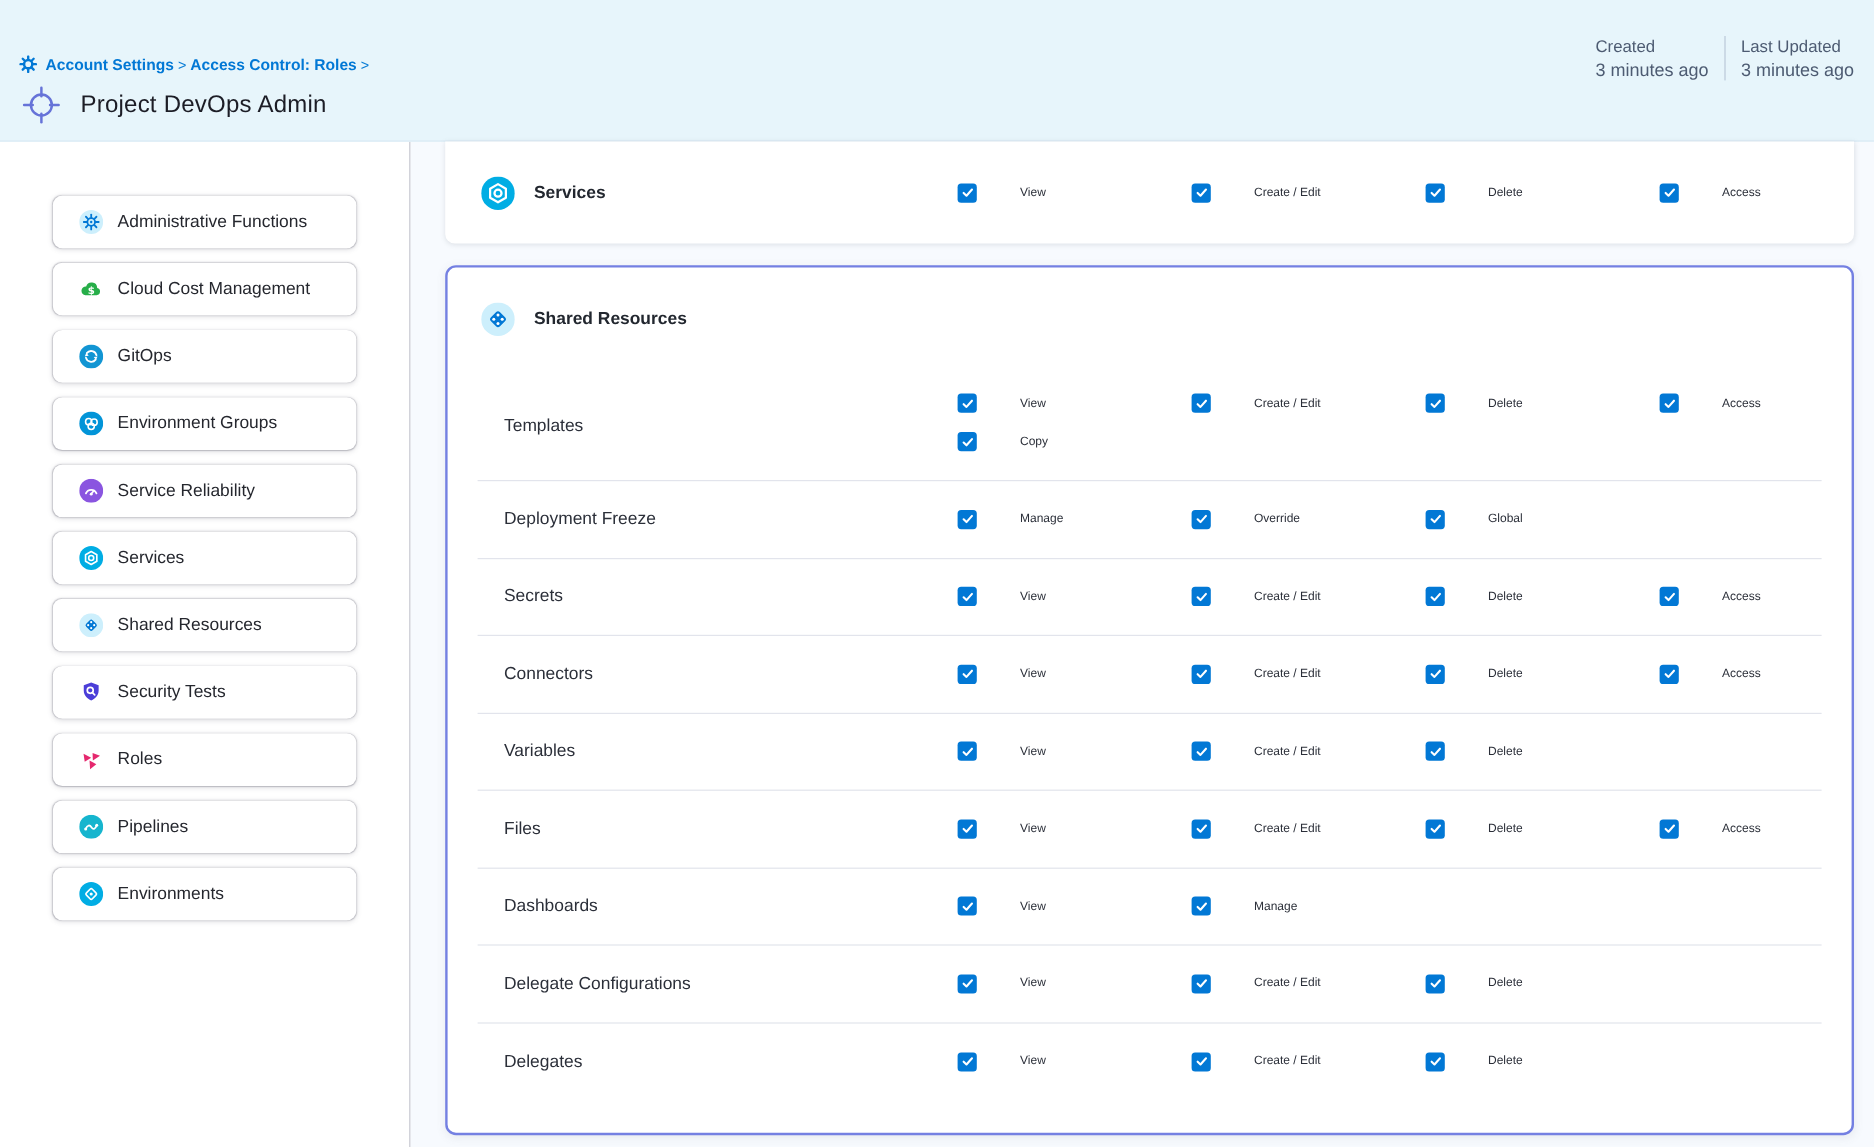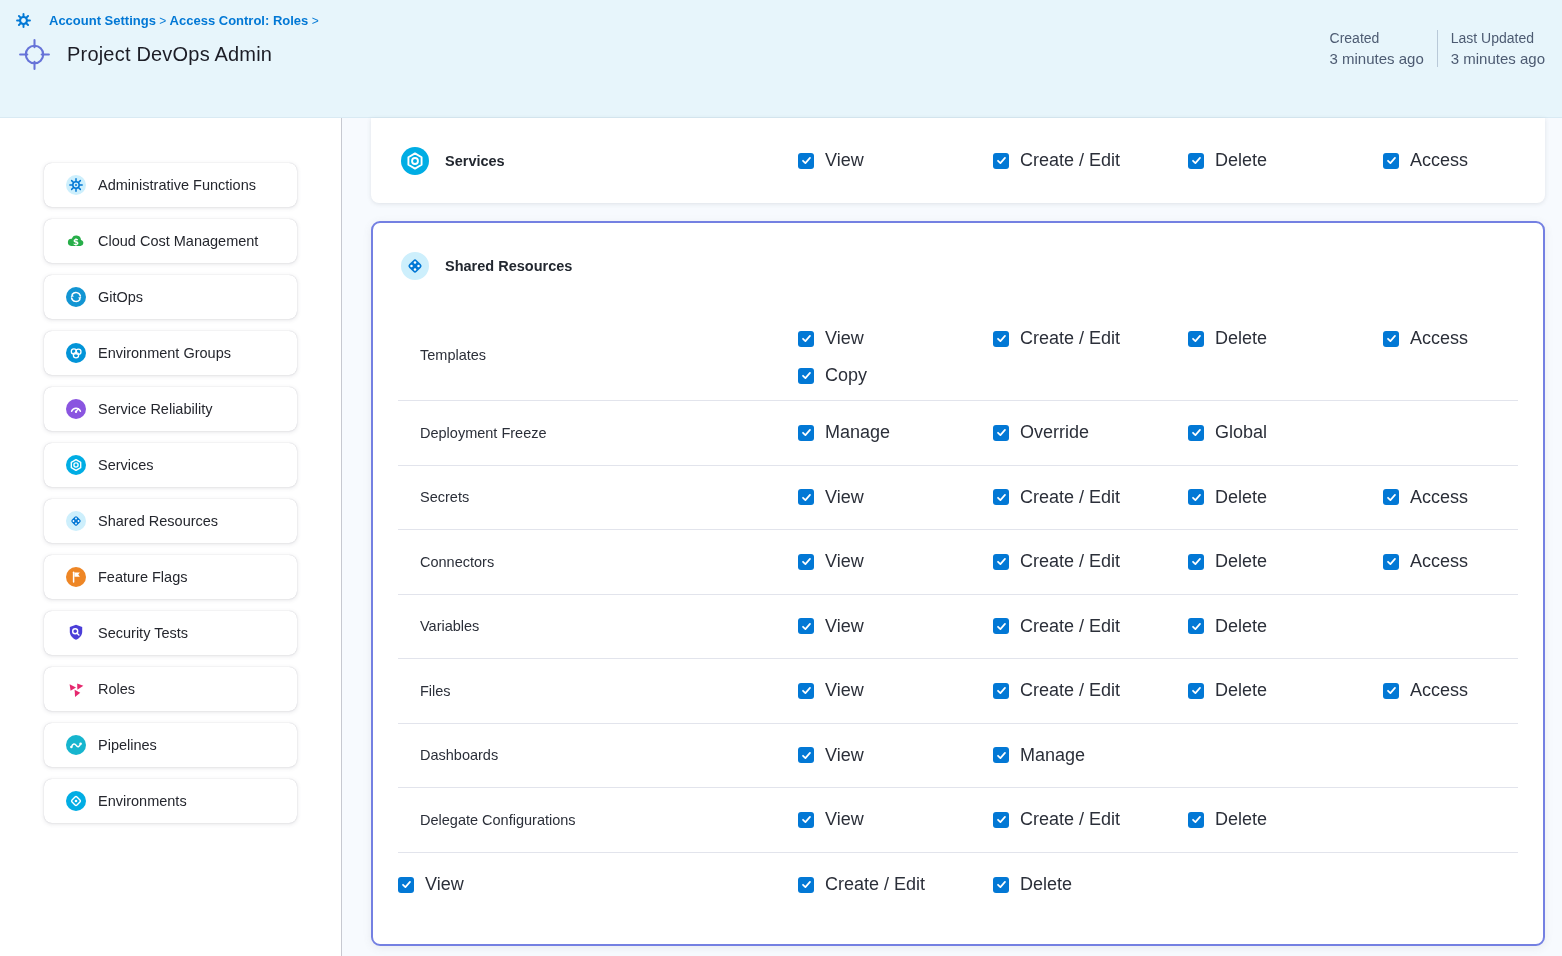--- a/index.html
+++ b/index.html
@@ -1,21 +1,21 @@
 <!DOCTYPE html>
 <html><head>
 <meta charset="utf-8">
 <style>
   * { margin:0; padding:0; box-sizing:border-box; }
   html,body { width:1562px; height:956px; overflow:hidden; }
   body { font-family:"Liberation Sans","DejaVu Sans",sans-serif; background:#f7fafe; color:#22272f; }
 
   
   .hdr { position:relative; height:118px; background:#e7f5fb; border-bottom:1px solid #d9eaf3; padding:12px 0 0 16px; }
-  .breadcrumb { display:flex; align-items:center; gap:18px; font-size:13px; font-weight:600; color:#0278d5; height:17px; }
+  .breadcrumb { display:flex; align-items:center; gap:7px; font-size:13px; font-weight:600; color:#0278d5; height:17px;margin-top:33px; }
   .bc-gear { width:15px; height:15px; display:inline-flex; }
   .bc-gear svg { width:100%; height:100%; }
   .bc-link { cursor:pointer; }
   .bc-sep { font-weight:400; font-size:12px; color:#0a7dd6; }
   .title-row { display:flex; align-items:center; gap:14px; margin-top:7px; }
   .target-icon { width:37px; height:37px; display:inline-flex; }
   .page-title { font-size:20px; font-weight:500; color:#1c1d26; letter-spacing:.2px; }
   .meta { position:absolute; top:30px; right:17px; display:flex; }
   .meta-col { padding-right:13px; }
   .meta-col.second { border-left:1px solid #b9c9d8; padding-left:13px; padding-right:0; }
@@ -57,21 +57,21 @@
   .label-cell { padding-left:22px; font-size:14.5px; color:#2b2f39; }
   .perm-cell { display:flex; flex-direction:column; gap:16px; align-items:flex-start; }
   .row.multi { height:92px; }
   .row.multi .perm-cell { align-self:start; padding-top:19px; }
   .row.multi .label-cell { align-self:center; }
 
   .perm { display:inline-flex; align-items:center; gap:11px; cursor:pointer; }
   .cb { width:16px; height:16px; border-radius:3px; background:#0278d5; display:inline-flex;
         align-items:center; justify-content:center; flex:none; }
   .cb svg { width:11px; height:11px; }
-  .perm-label { font-size:18px; color:#2b2f39; white-space:nowrap; }
+  .perm-label { font-size:10px; color:#2b2f39; white-space:nowrap;margin-left:25px; }
 </style>
 </head>
 <body>
 
 <header class="hdr">
   <div class="breadcrumb">
     <span class="bc-gear">
         <svg viewBox="0 0 20 20">
           <g stroke="#0278d5" stroke-width="2.6" stroke-linecap="round">
             <line x1="15.00" y1="10.00" x2="18.60" y2="10.00"></line>
@@ -203,30 +203,20 @@
               <circle cx="10" cy="12.5" r="0.9" fill="#fff"></circle>
               <circle cx="7.5" cy="10" r="0.9" fill="#fff"></circle>
               <circle cx="12.5" cy="10" r="0.9" fill="#fff"></circle>
             </svg>
           </span>
           <span class="side-label">Shared Resources</span>
         </li>
         <li class="side-item">
           <span class="side-icon">
             <svg viewBox="0 0 20 20">
-              <circle cx="10" cy="10" r="10" fill="#ee8625"></circle>
-              <line x1="7.6" y1="5.2" x2="7.6" y2="15" stroke="#fff" stroke-width="1.5" stroke-linecap="round"></line>
-              <polygon points="8.4,5.4 13.9,5.4 12.2,7.6 13.9,9.8 8.4,9.8" fill="#fff"></polygon>
-            </svg>
-          </span>
-          <span class="side-label">Feature Flags</span>
-        </li>
-        <li class="side-item">
-          <span class="side-icon">
-            <svg viewBox="0 0 20 20">
               <path d="M10 1.8 l6.2 2.3 v4.4 c0 4-2.7 6.8-6.2 8.3 C6.5 15.3 3.8 12.5 3.8 8.5 V4.1 z" fill="#4b3ed8"></path>
               <circle cx="9.2" cy="8.3" r="2.5" fill="none" stroke="#fff" stroke-width="1.4"></circle>
               <line x1="11" y1="10.2" x2="12.9" y2="12.1" stroke="#fff" stroke-width="1.4" stroke-linecap="round"></line>
             </svg>
           </span>
           <span class="side-label">Security Tests</span>
         </li>
         <li class="side-item">
           <span class="side-icon">
             <svg viewBox="0 0 20 20">
@@ -633,20 +623,21 @@
                   <svg viewBox="0 0 12 12">
                     <path d="M2.2 6.3 L4.8 8.8 L9.8 3.2" fill="none" stroke="#fff" stroke-width="1.9" stroke-linecap="round" stroke-linejoin="round"></path>
                   </svg>
                 </span>
                 <span class="perm-label">Delete</span>
               </span>
             </div>
             <div class="perm-cell"></div>
           </div>
           <div class="row">
+            <div class="label-cell">Delegates</div>
             <div class="perm-cell">
               <span class="perm">
                 <span class="cb">
                   <svg viewBox="0 0 12 12">
                     <path d="M2.2 6.3 L4.8 8.8 L9.8 3.2" fill="none" stroke="#fff" stroke-width="1.9" stroke-linecap="round" stroke-linejoin="round"></path>
                   </svg>
                 </span>
                 <span class="perm-label">View</span>
               </span>
             </div>

